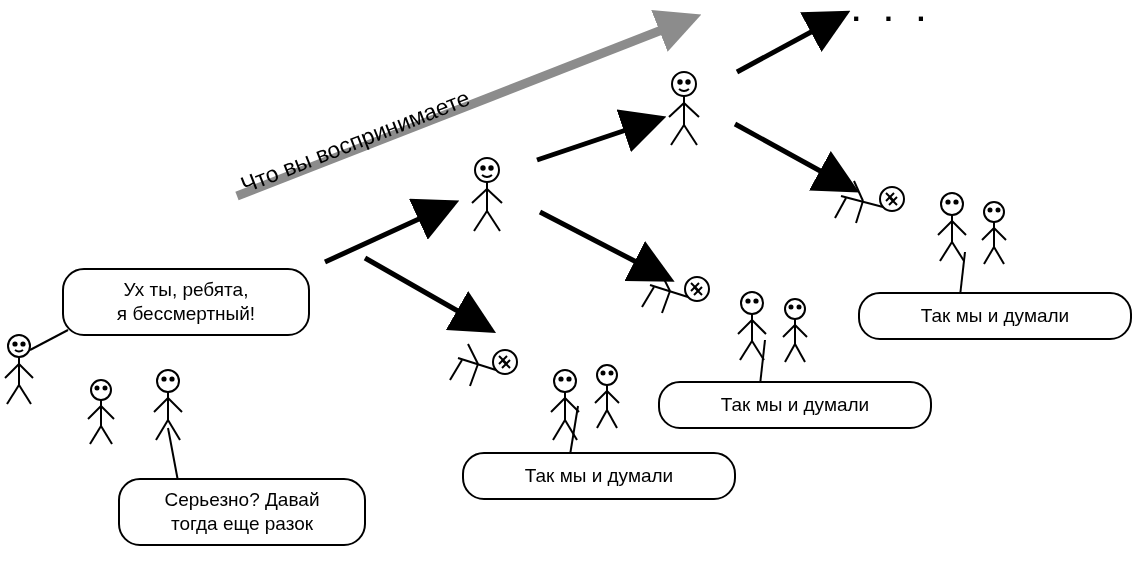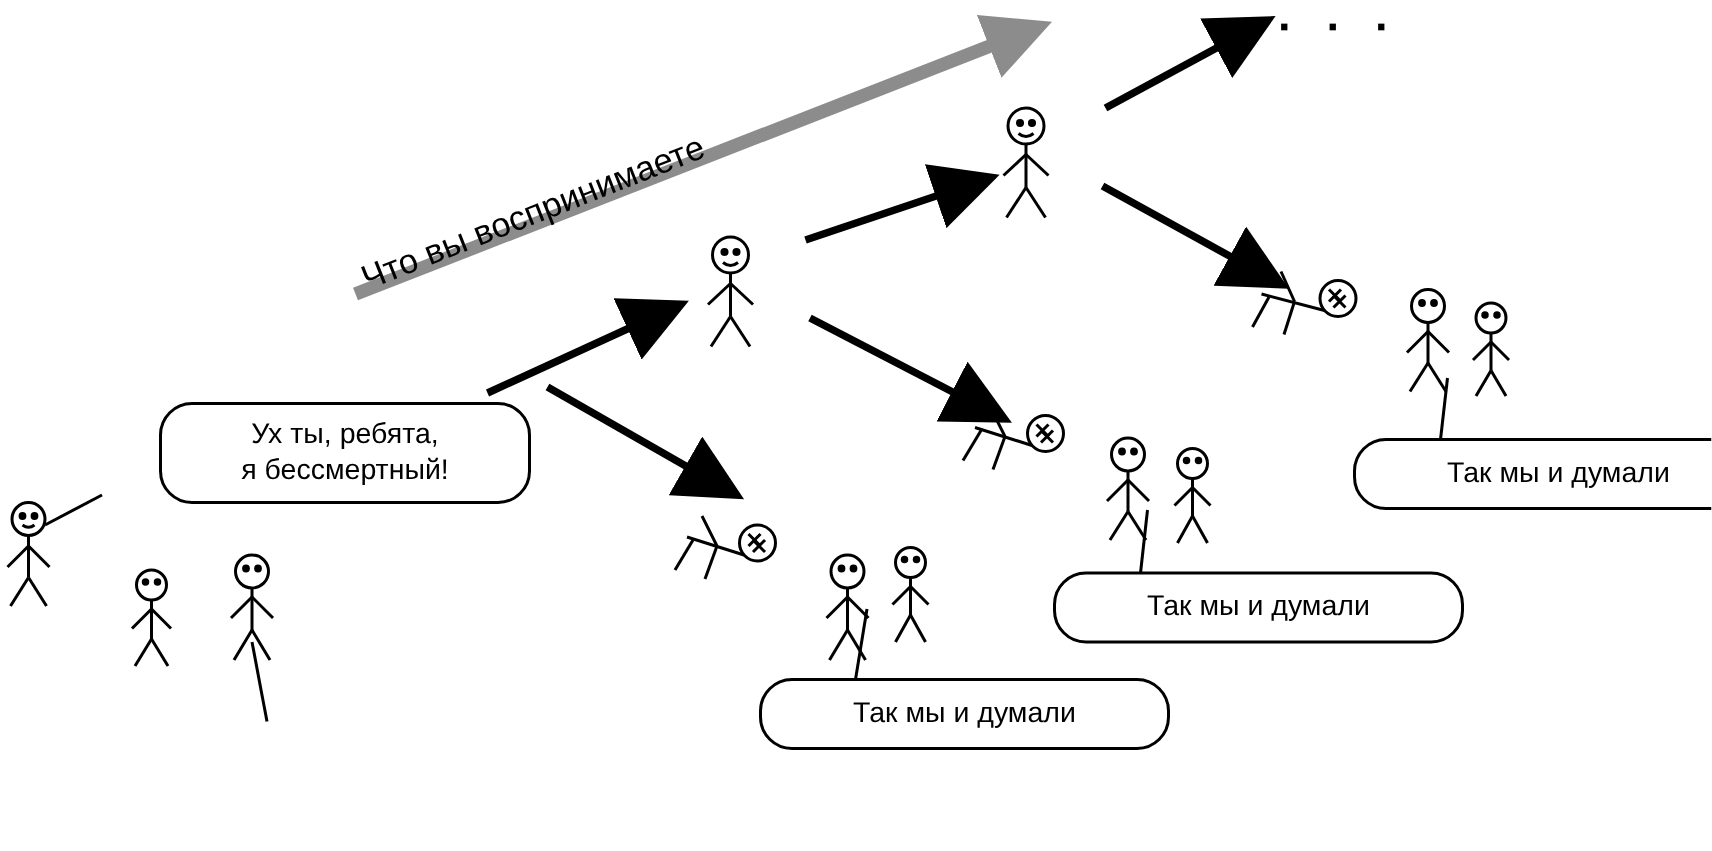--- a/index.html
+++ b/index.html
@@ -30,21 +30,20 @@
     background: #ffffff;
     color: #000000;
     font-size: 19px;
     line-height: 1.25;
     text-align: center;
     display: flex;
     align-items: center;
     justify-content: center;
     padding: 4px 10px;
     white-space: pre-line;
-    margin-left: 44px;
   }
   .axis-label {
     position: absolute;
     color: #000000;
     font-size: 23px;
     white-space: nowrap;
     transform-origin: left bottom;
   }
   .ellipsis {
     position: absolute;
@@ -255,20 +254,22 @@
     </g>
   </svg>
 
   <div class="axis-label" style="left:247px; top:172px; transform: rotate(-21.5deg);">Что вы воспринимаете</div>
 
   <div class="ellipsis" style="left:852px; top:2px;">· · ·</div>
 
   <div class="bubble" style="left:62px; top:268px; width:248px; height:68px;">Ух ты, ребята,
 я бессмертный!</div>
 
+  <div class="bubble" style="left:118px; top:478px; width:248px; height:68px;">Серьезно? Давай
+тогда еще разок</div>
 
   <div class="bubble" style="left:462px; top:452px; width:274px; height:48px;">Так мы и думали</div>
 
   <div class="bubble" style="left:658px; top:381px; width:274px; height:48px;">Так мы и думали</div>
 
   <div class="bubble" style="left:858px; top:292px; width:274px; height:48px;">Так мы и думали</div>
 
 </div>
 
 </body></html>

